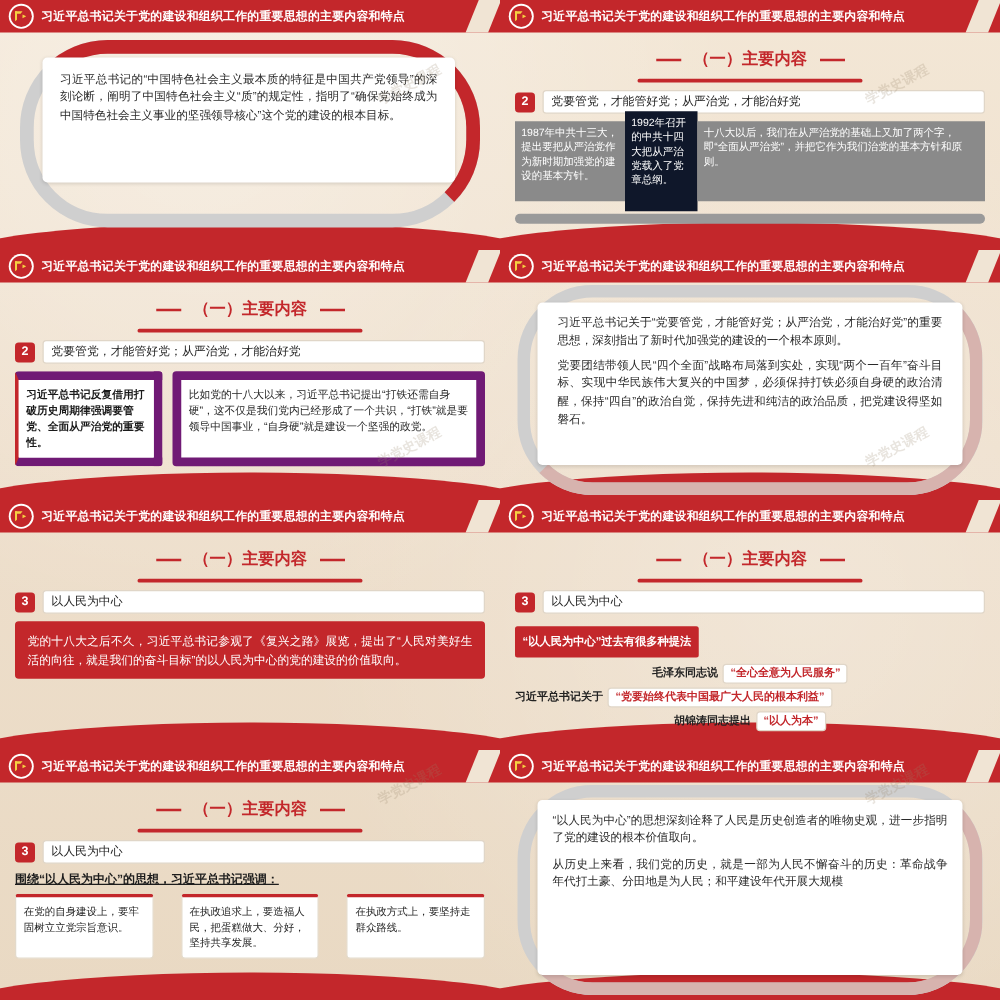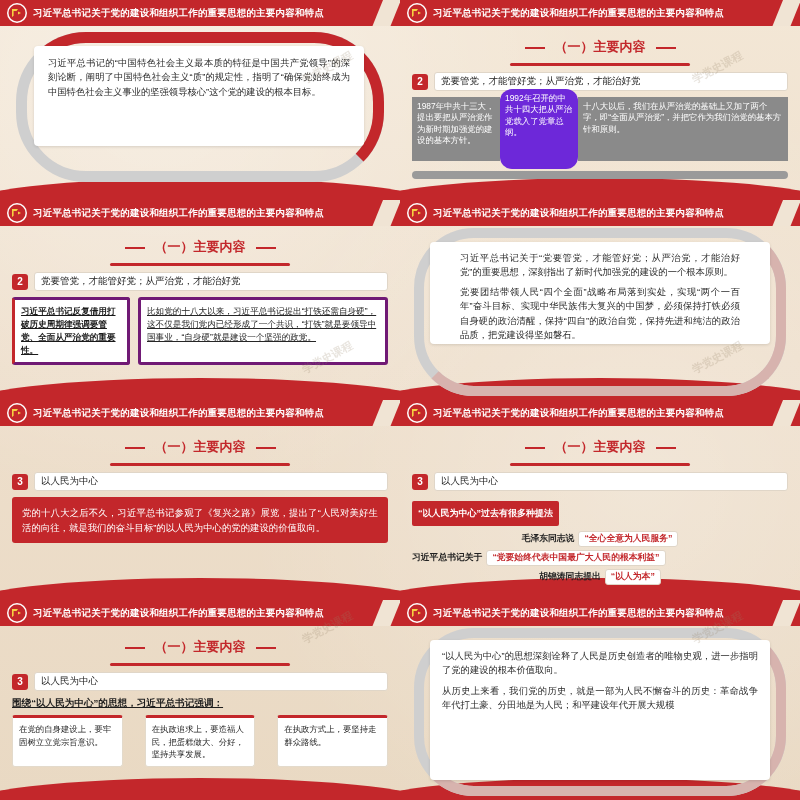--- a/index.html
+++ b/index.html
@@ -117,32 +117,31 @@
     box-shadow:0 1px 3px rgba(0,0,0,.12);
   }
   
   .tl{
     position:relative;margin-top:6px;display:flex;gap:0;align-items:flex-start;
   }
   .tl-box{
     font-size:8.4px;line-height:1.35;color:#fff;padding:4px 5px;box-sizing:border-box;
   }
   .tl1{background:#8a8a8a;width:88px;min-height:64px;}
-  .tl2{background:#6d28d9;width:78px;min-height:80px;margin-top:-8px;border-radius:12px;}
+  .tl2{background:#0f172a;width:58px;min-height:80px;margin-top:-8px;}
   .tl3{background:#8a8a8a;width:auto;flex:1;min-height:64px;}
   .tl-bar{
     position:absolute;left:0;right:0;bottom:-10px;height:8px;background:#9a9a9a;border-radius:4px;
   }
   
   .cols{display:flex;gap:8px;margin-top:4px;}
   .colbox{
-    background:#fff;border:3px solid #701a75;border-radius:3px;
+    background:#fff;border:7px solid #701a75;border-radius:3px;
     padding:5px 6px;font-size:8.6px;line-height:1.5;color:#262626;flex:1;
     box-sizing:border-box;
-    text-decoration:underline;
   }
   .colbox.lead{border-left:3px solid #c3272b;font-weight:bold;color:#1a1a1a;flex:0 0 118px;}
   
   .redblock{
     background:#c3272b;color:#fff;border-radius:3px;padding:8px 10px;
     font-size:9.4px;line-height:1.6;text-align:justify;margin-top:6px;
   }
   
   .qlist{margin-top:2px}
   .qrow{display:flex;align-items:center;margin:3px 0;font-size:8.8px;color:#222;}
@@ -293,21 +292,21 @@
             <path d="M6 7v8l1.6-1.2V7z" fill="#f5d142"></path>
             <path d="M12 9.5l3 1.5-3 1.5z" fill="#f5d142"></path>
           </svg>
       </span>
       <span class="hdr-title">习近平总书记关于党的建设和组织工作的重要思想的主要内容和特点</span>
       <span class="hdr-slant"></span>
     </div>
     <div class="body">
       <div class="arc"></div>
       <div class="arc-red"></div>
-      <div class="card-white" style="left:30px;top:16px;width:340px;height:102px;padding:9px 30px;box-sizing:border-box;">
+      <div class="card-white" style="left:30px;top:16px;width:340px;height:130px;padding:9px 16px;box-sizing:border-box;">
         <div class="para">习近平总书记关于“党要管党，才能管好党；从严治党，才能治好党”的重要思想，深刻指出了新时代加强党的建设的一个根本原则。</div>
         <div class="para" style="margin-top:5px">党要团结带领人民“四个全面”战略布局落到实处，实现“两个一百年”奋斗目标、实现中华民族伟大复兴的中国梦，必须保持打铁必须自身硬的政治清醒，保持“四自”的政治自觉，保持先进和纯洁的政治品质，把党建设得坚如磐石。</div>
       </div>
     </div>
     <div class="swoosh-wrap">
       <div class="swoosh-dark"></div>
         <div class="swoosh-red"></div>
     </div>
   </div>
 

